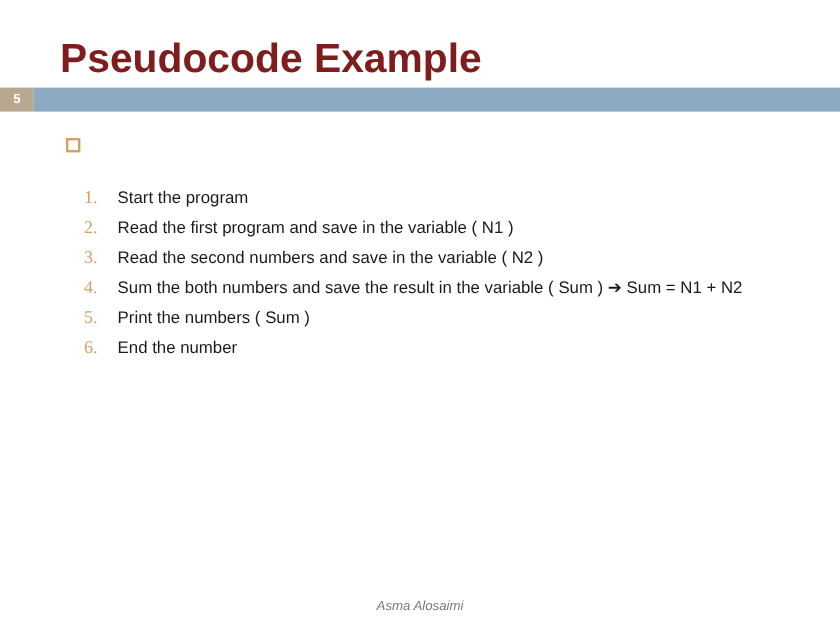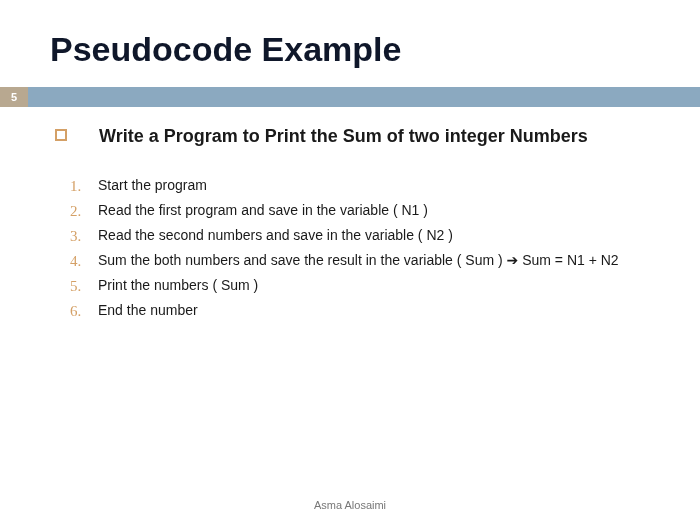--- a/index.html
+++ b/index.html
@@ -7,22 +7,22 @@
       width: 700px;
       height: 525px;
       background: #ffffff;
       font-family: Georgia, 'Times New Roman', serif;
       position: relative;
       overflow: hidden;
     }
     .title {
       font-size: 34px;
       font-weight: bold;
-      color: #0f172a;
-      padding: 30px 0 18px 50px;
+      color: #7f1d1d;
+      padding: 30px 0 4px 50px;
       font-family: 'Segoe UI', Tahoma, sans-serif;
     }
     .bar-row {
       display: flex;
       width: 100%;
       height: 20px;
     }
     .page-tab {
       width: 28px;
       height: 20px;
@@ -86,36 +86,36 @@
       flex: 1;
     }
     .footer {
       position: absolute;
       bottom: 14px;
       width: 100%;
       text-align: center;
       font-size: 11px;
       color: #777;
       font-family: 'Segoe UI', Tahoma, sans-serif;
+      font-style: italic;
     }
   </style>
 </head>
 <body>
 
 <div class="title">Pseudocode Example</div>
 
 <div class="bar-row">
   <div class="page-tab">5</div>
   <div class="blue-bar"></div>
 </div>
 
 <div class="content">
   <div class="bullet-row">
     <div class="bullet-box"></div>
-    <div class="bullet-text">Write a Program to Print the Sum of two integer Numbers</div>
   </div>
 
   <div class="list-item">
     <div class="list-number">1.</div>
     <div class="list-text">Start the program</div>
   </div>
   <div class="list-item">
     <div class="list-number">2.</div>
     <div class="list-text">Read the first program and save in  the variable ( N1 )</div>
   </div>

